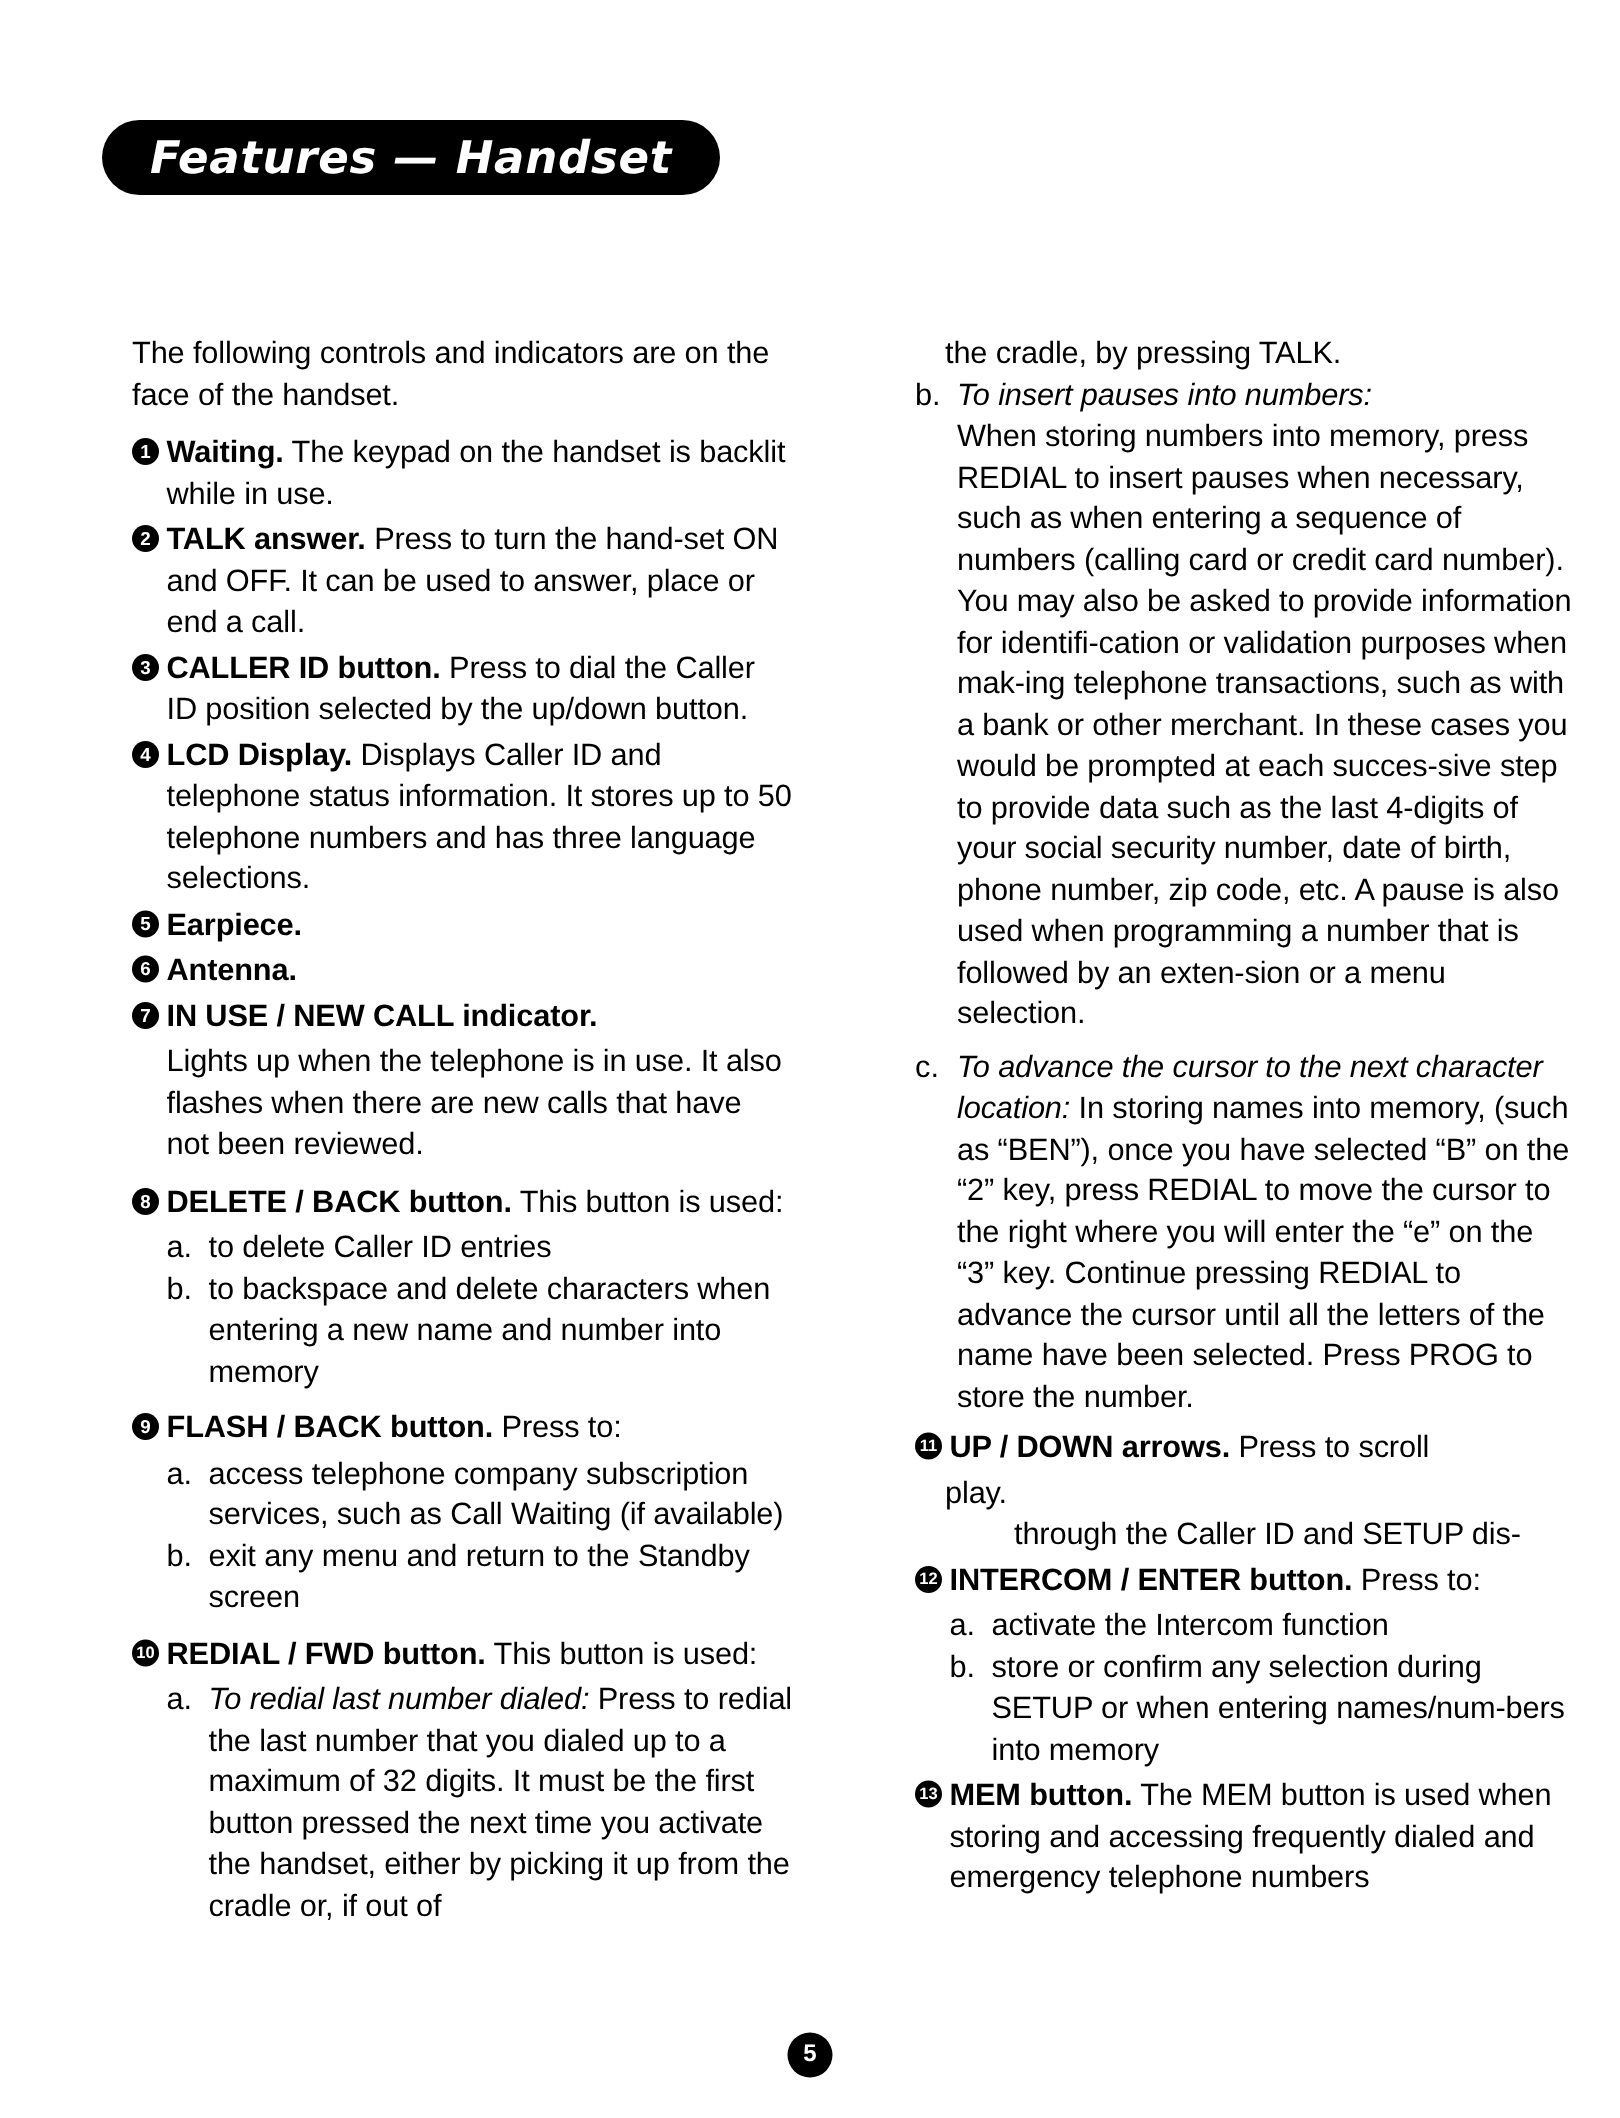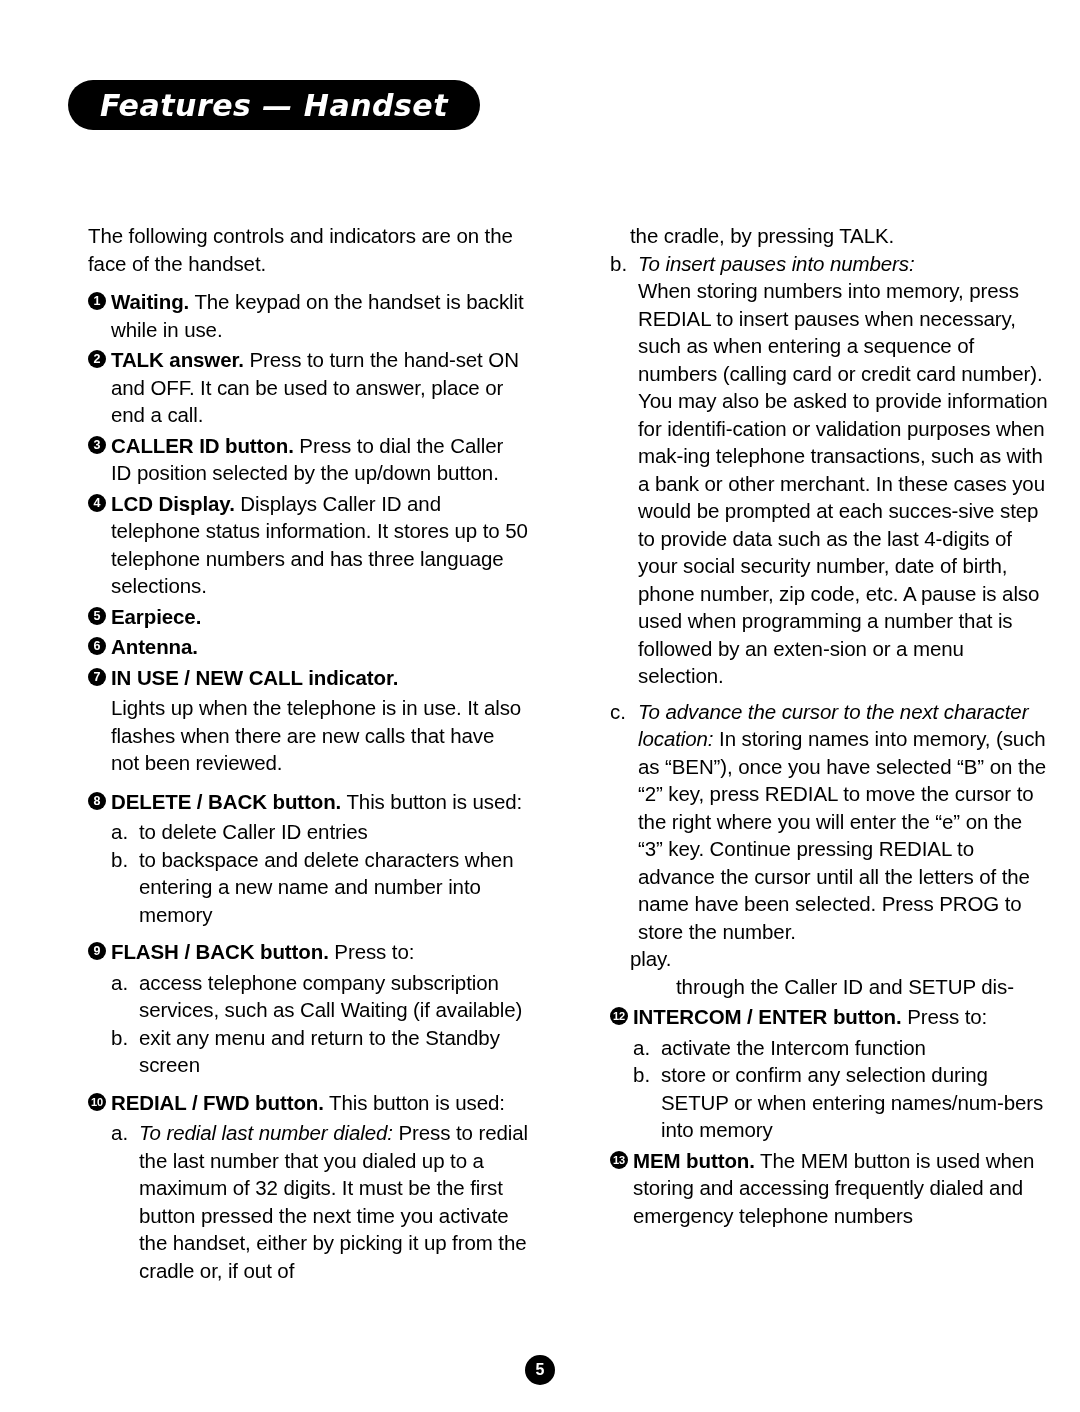--- a/index.html
+++ b/index.html
@@ -226,20 +226,24 @@
       <div class="sub" style="margin-top:0px">
         <span class="ltr">b.</span>
         <p><span class="bi">To insert pauses into numbers:</span><br><span>When storing numbers into memory, press REDIAL to insert pauses when necessary, such as when entering a sequence of numbers (calling card or credit card number). You may also be asked to provide information for identifi-cation or validation purposes when mak-ing telephone transactions, such as with a bank or other merchant. In these cases you would be prompted at each succes-sive step to provide data such as the last 4-digits of your social security number, date of birth, phone number, zip code, etc. A pause is also used when programming a number that is followed by an exten-sion or a menu selection.</span></p>
       </div>
 
       <div class="sub" style="margin-top:8px">
         <span class="ltr">c.</span>
         <p><span class="bi">To advance the cursor to the next character location:</span><span>  In storing names into memory, (such as “BEN”), once you have selected “B” on the “2” key, press REDIAL to move the cursor to the right where you will enter the “e” on the “3” key. Continue pressing REDIAL to advance the cursor until all the letters of the name have been selected. Press PROG to store the number.</span></p>
       </div>
 
+      <div class="item" style="margin-top:6px">
+        <span class="num wide">11</span>
+        <p><b>UP / DOWN arrows.</b><span> Press to scroll</span></p>
+      </div>
       <p class="tight">play.</p>
       <p class="tight" style="padding-left:46px">through the Caller ID and SETUP dis-</p>
 
       <div class="item" style="margin-top:3px">
         <span class="num wide">12</span>
         <p><b>INTERCOM / ENTER button.</b><span> Press to:</span></p>
       </div>
 
       <div class="indent">
         <div class="sub">

